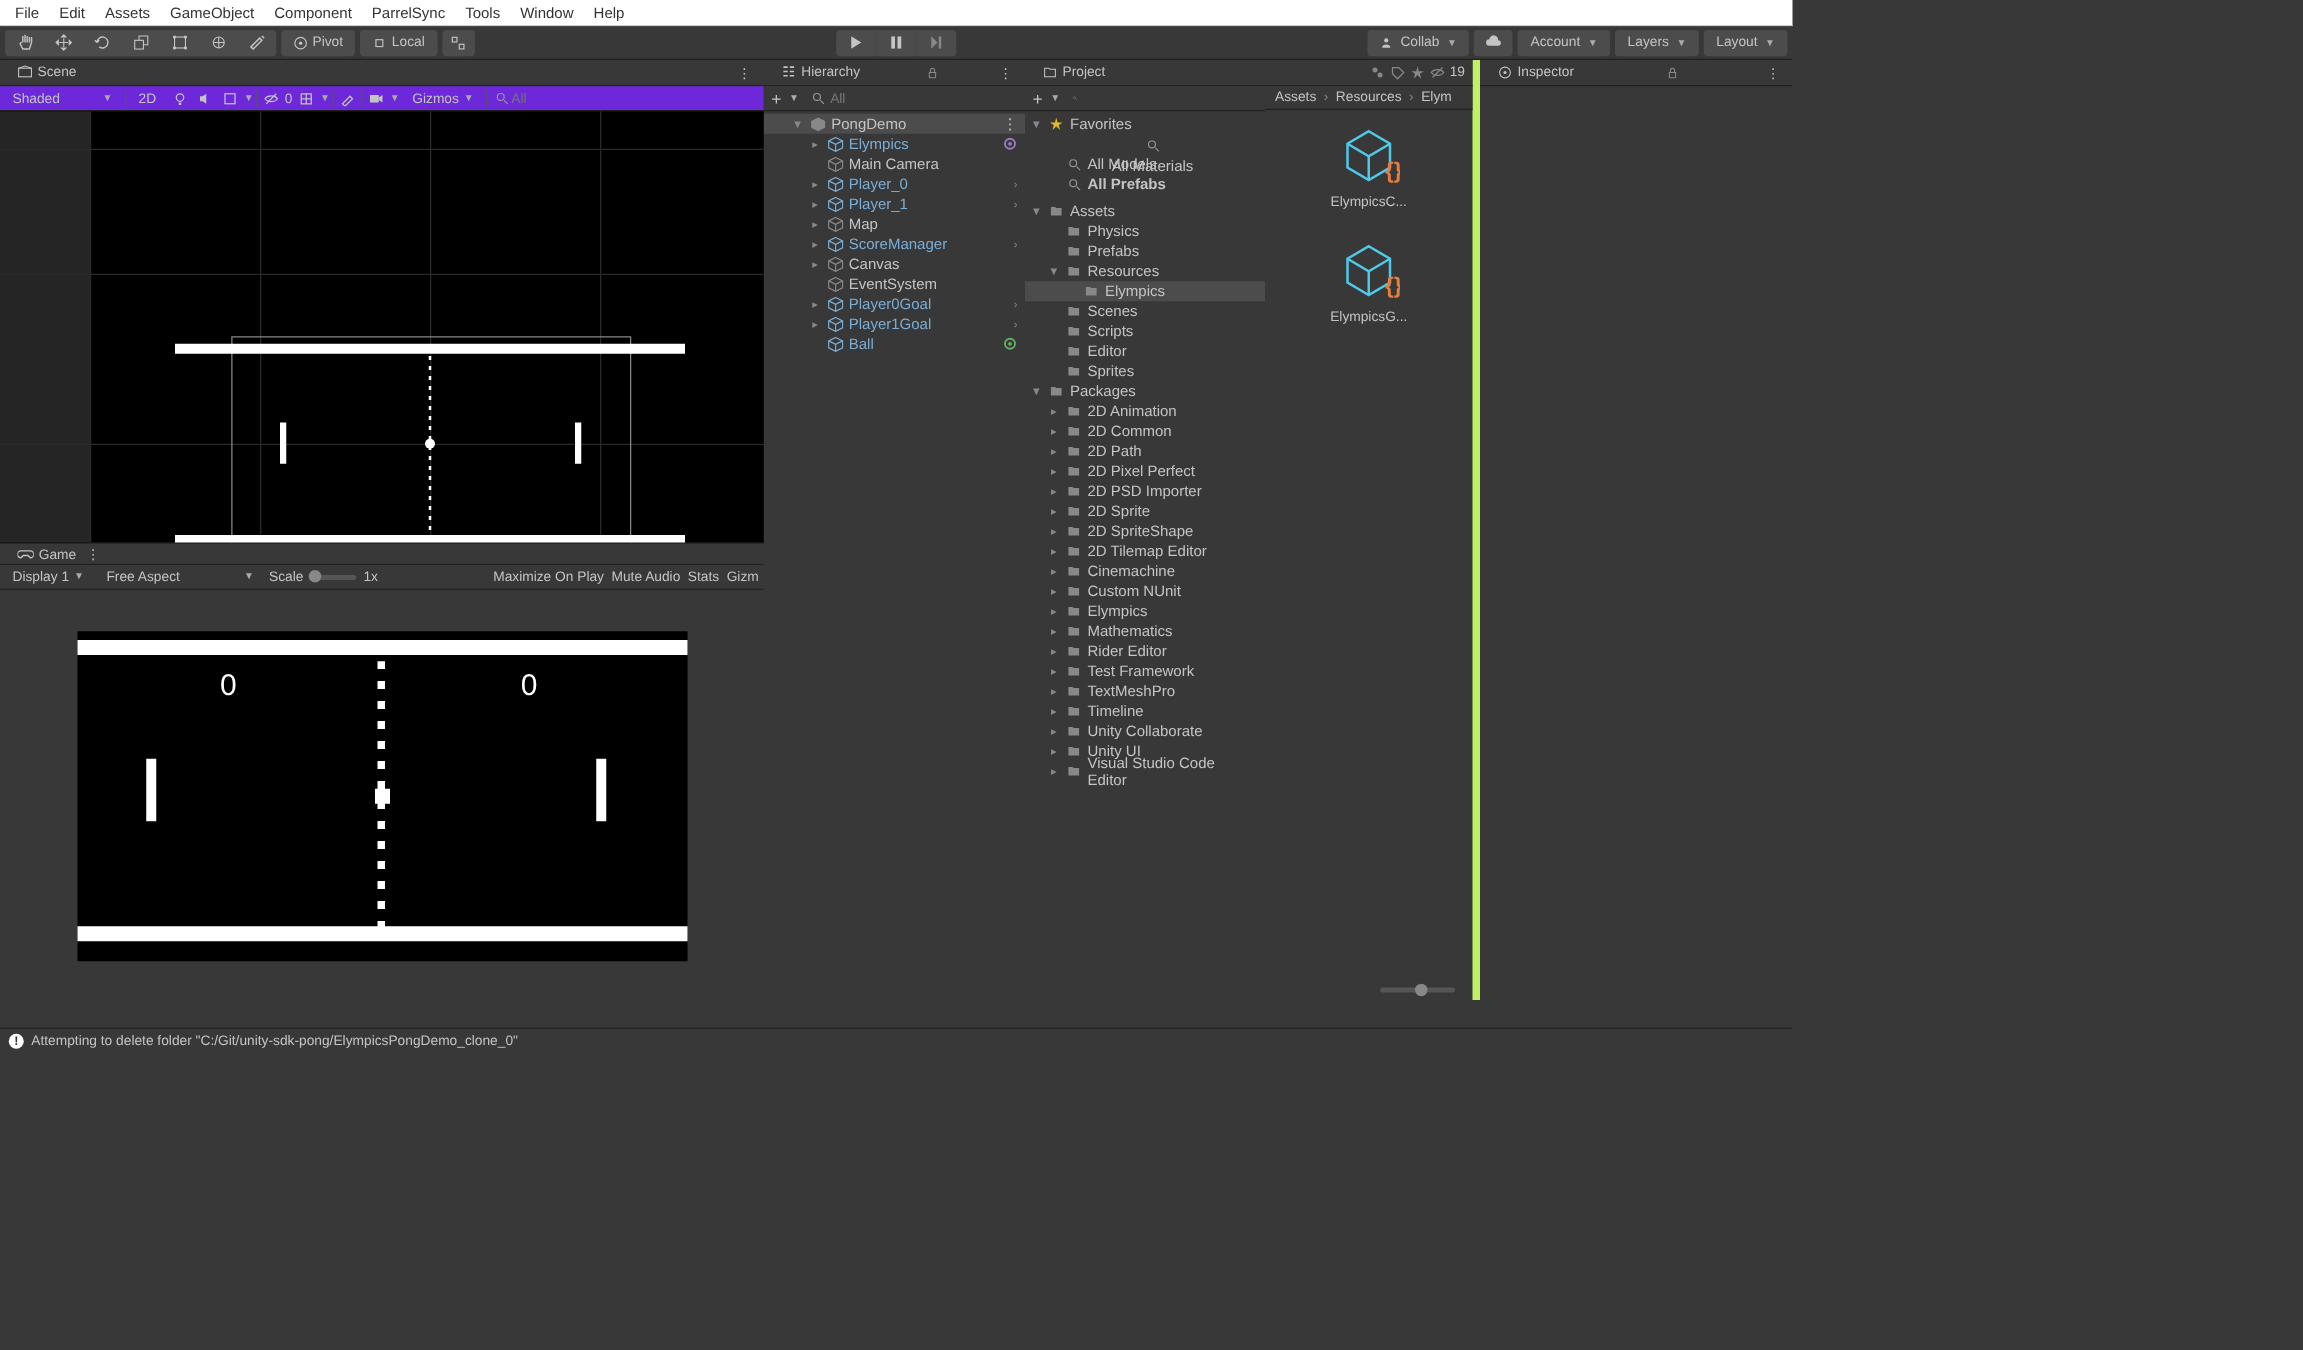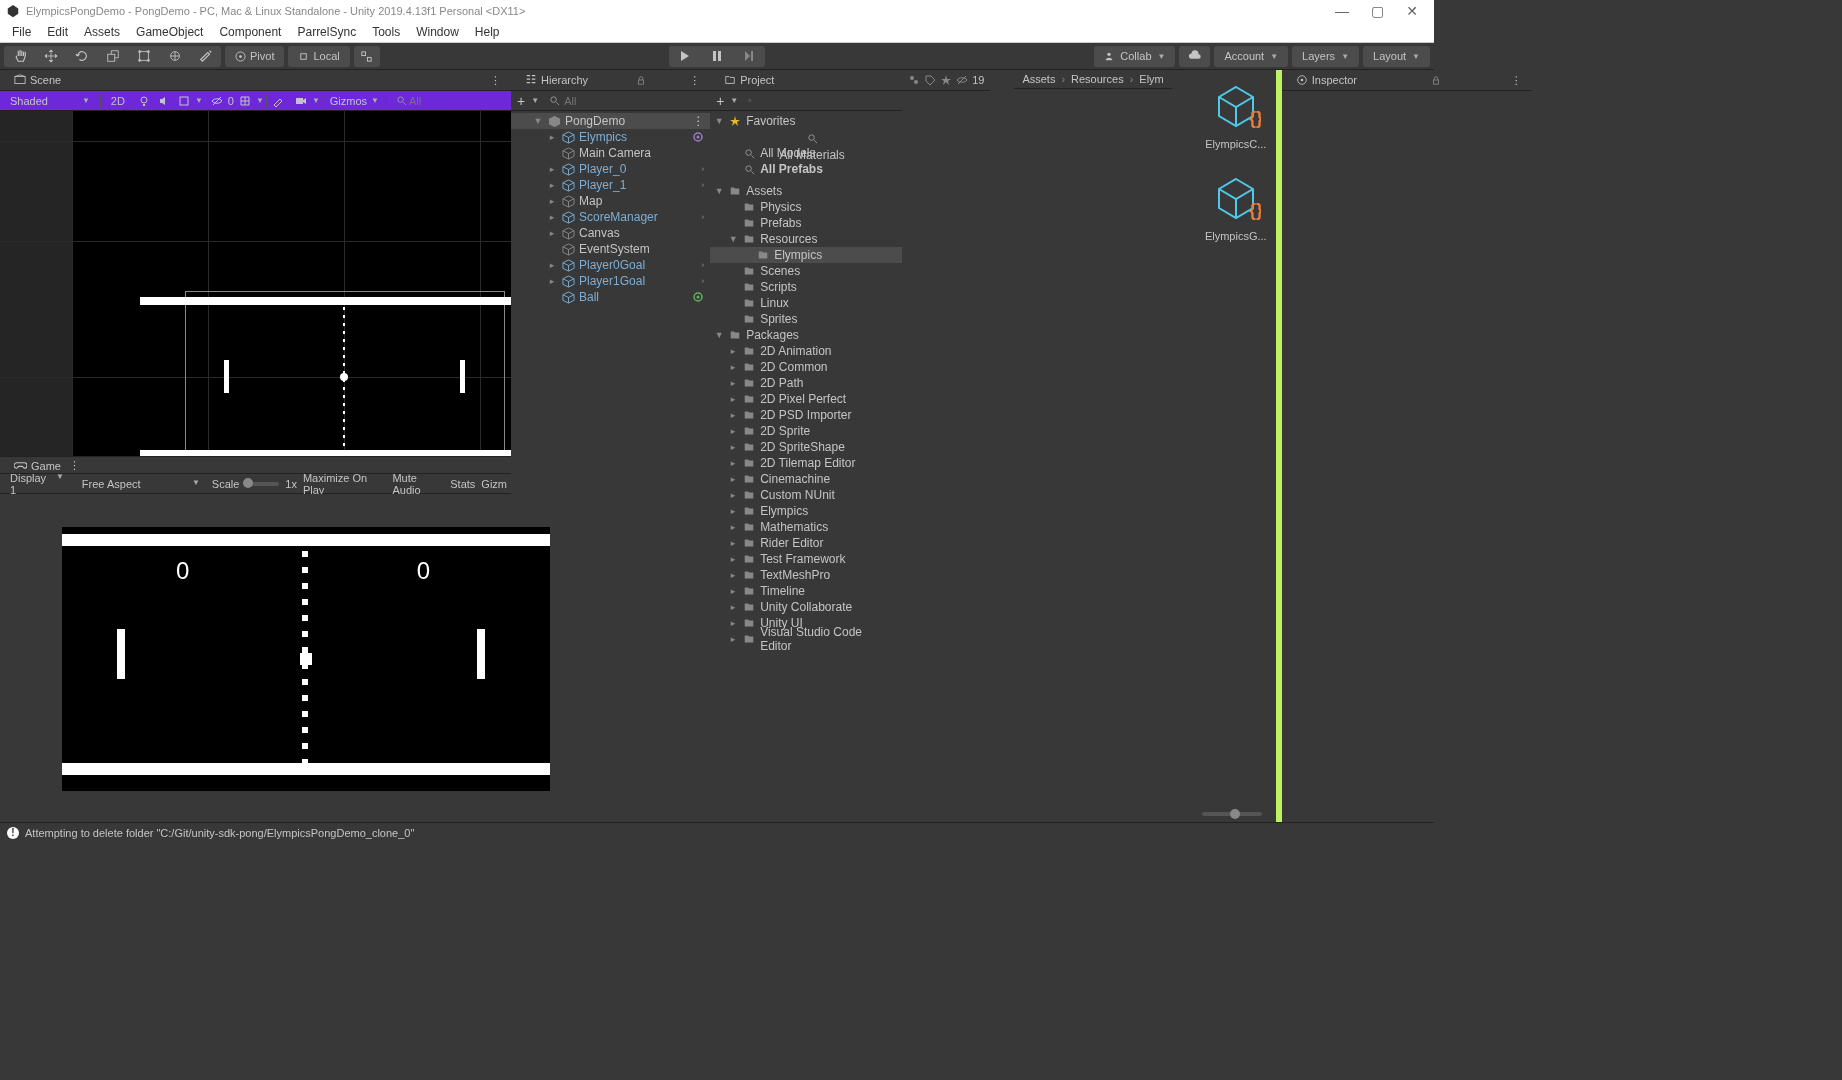--- a/index.html
+++ b/index.html
@@ -86,21 +86,21 @@
     .tree-row .arrow { width: 10px; text-align: center; color: #888; font-size: 9px; }
     .tree-row .cube-icon { width: 14px; height: 14px; display: flex; align-items: center; justify-content: center; }
     .tree-row .label { flex: 1; }
     .tree-row .label.prefab { color: #7baed6; }
     .tree-row .chev { color: #888; font-size: 9px; }
     
     
     .proj-tree-col { width: 192px; }
     .proj-tree-col .tree-row { padding-left: 2px; }
     .proj-tree-col .tree-row.sel { background: #4c4c4c; }
-    .proj-content { flex: 1; display: flex; flex-direction: row; gap: 24px; }
+    .proj-content { flex: 1; display: flex; flex-direction: column; }
     .breadcrumb { height: 19px; background: #383838; display: flex; align-items: center; padding: 0 8px; font-size: 11px; gap: 6px; border-bottom: 1px solid #222; }
     .breadcrumb .sep { color: #888; }
     .proj-grid { padding: 8px; display: flex; gap: 12px; }
     .proj-item { width: 64px; display: flex; flex-direction: column; align-items: center; gap: 2px; font-size: 11px; }
     .proj-item .thumb { width: 58px; height: 58px; display: flex; align-items: center; justify-content: center; }
     .proj-toolbar-right { display: flex; gap: 4px; align-items: center; margin-left: auto; }
     .proj-slider { position: absolute; bottom: 6px; right: 14px; width: 60px; height: 4px; background: #555; border-radius: 2px; }
     .proj-slider::after { content:''; position:absolute; left: 28px; top: -3px; width: 10px; height: 10px; background: #888; border-radius: 50%; }
     
     
@@ -117,33 +117,20 @@
     svg { display: block; }
     .caret-down { font-size: 8px; color: #aaa; }
     
     .lock-icon { margin-left: auto; }
   </style>
 </head>
 <body>
 
 <div class="window-frame">
 
-  <div class="titlebar">
-    <span class="logo">
-      <svg viewBox="0 0 16 16" width="14" height="14">
-          <polygon points="8,1 14,5 14,11 8,15 2,11 2,5" fill="#333"></polygon>
-        </svg>
-    </span>
-    <span>ElympicsPongDemo - PongDemo - PC, Mac &amp; Linux Standalone - Unity 2019.4.13f1 Personal &lt;DX11&gt;</span>
-    <div class="win-controls">
-      <span>—</span>
-      <span>▢</span>
-      <span>✕</span>
-    </div>
-  </div>
 
   <div class="menubar">
     <span>File</span>
     <span>Edit</span>
     <span>Assets</span>
     <span>GameObject</span>
     <span>Component</span>
     <span>ParrelSync</span>
     <span>Tools</span>
     <span>Window</span>
@@ -695,21 +682,21 @@
               </span>
               <span class="label">Scripts</span>
             </div>
             <div class="tree-row" style="padding-left: 18px;">
               <span class="arrow"></span>
               <span class="cube-icon">
                 <svg width="12" height="12" viewBox="0 0 14 14">
                   <path d="M2 3h4l1 1h5v7H2z" fill="#888"></path>
                 </svg>
               </span>
-              <span class="label">Linux</span>
+              <span class="label">Editor</span>
             </div>
             <div class="tree-row" style="padding-left: 18px;">
               <span class="arrow"></span>
               <span class="cube-icon">
                 <svg width="12" height="12" viewBox="0 0 14 14">
                   <path d="M2 3h4l1 1h5v7H2z" fill="#888"></path>
                 </svg>
               </span>
               <span class="label">Sprites</span>
             </div>

